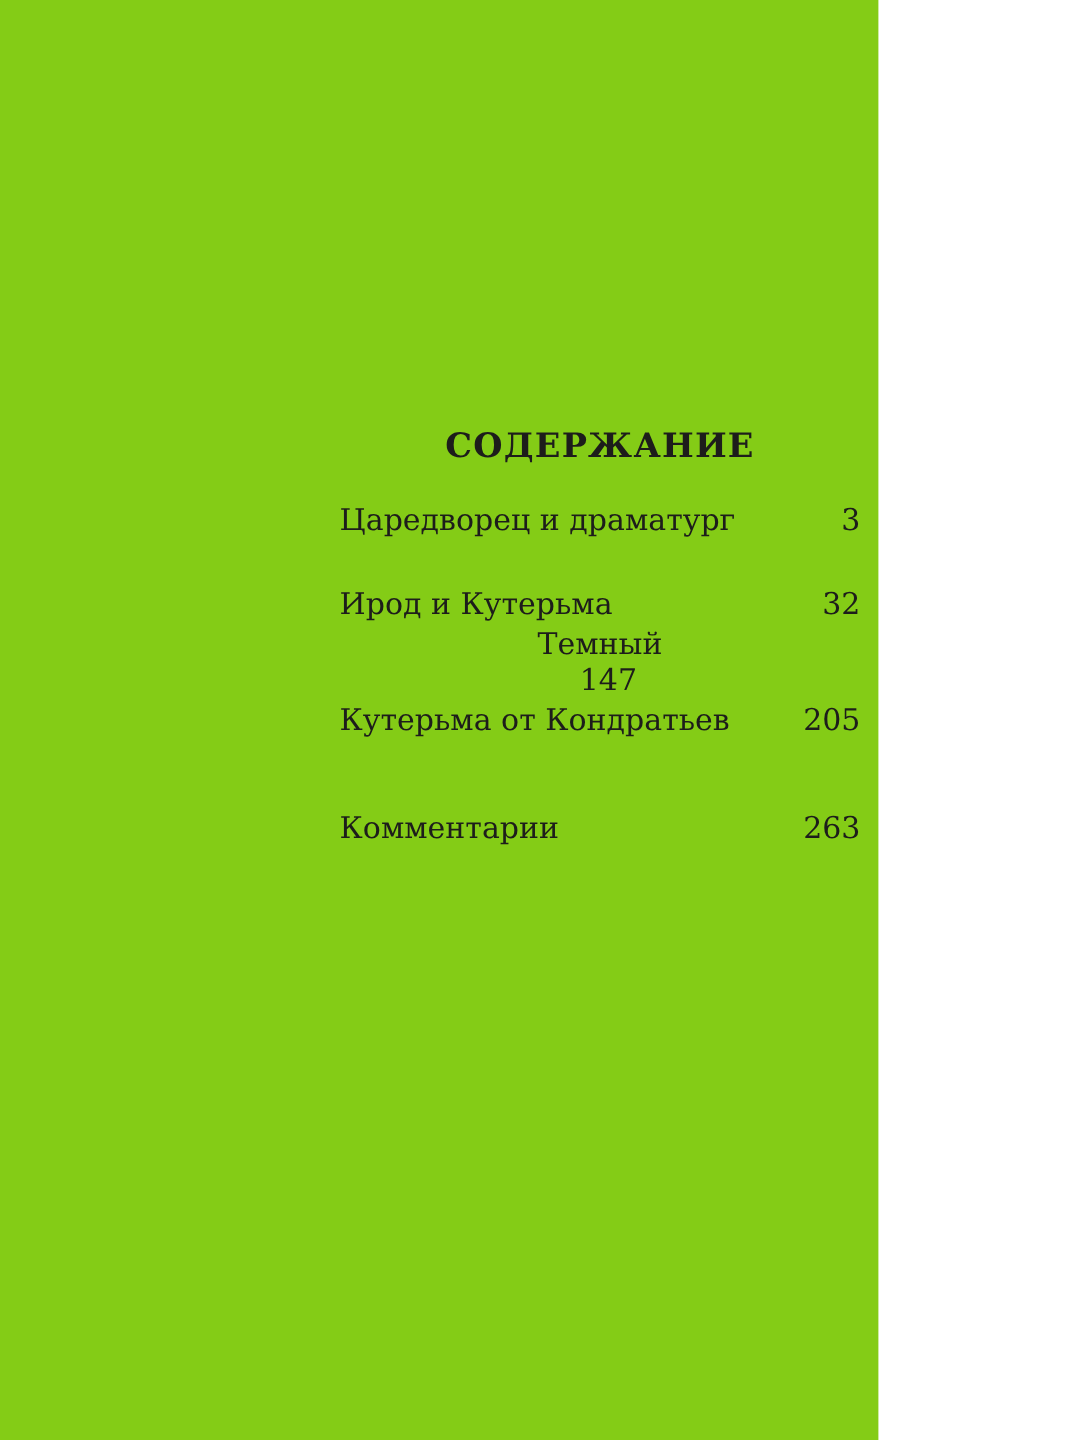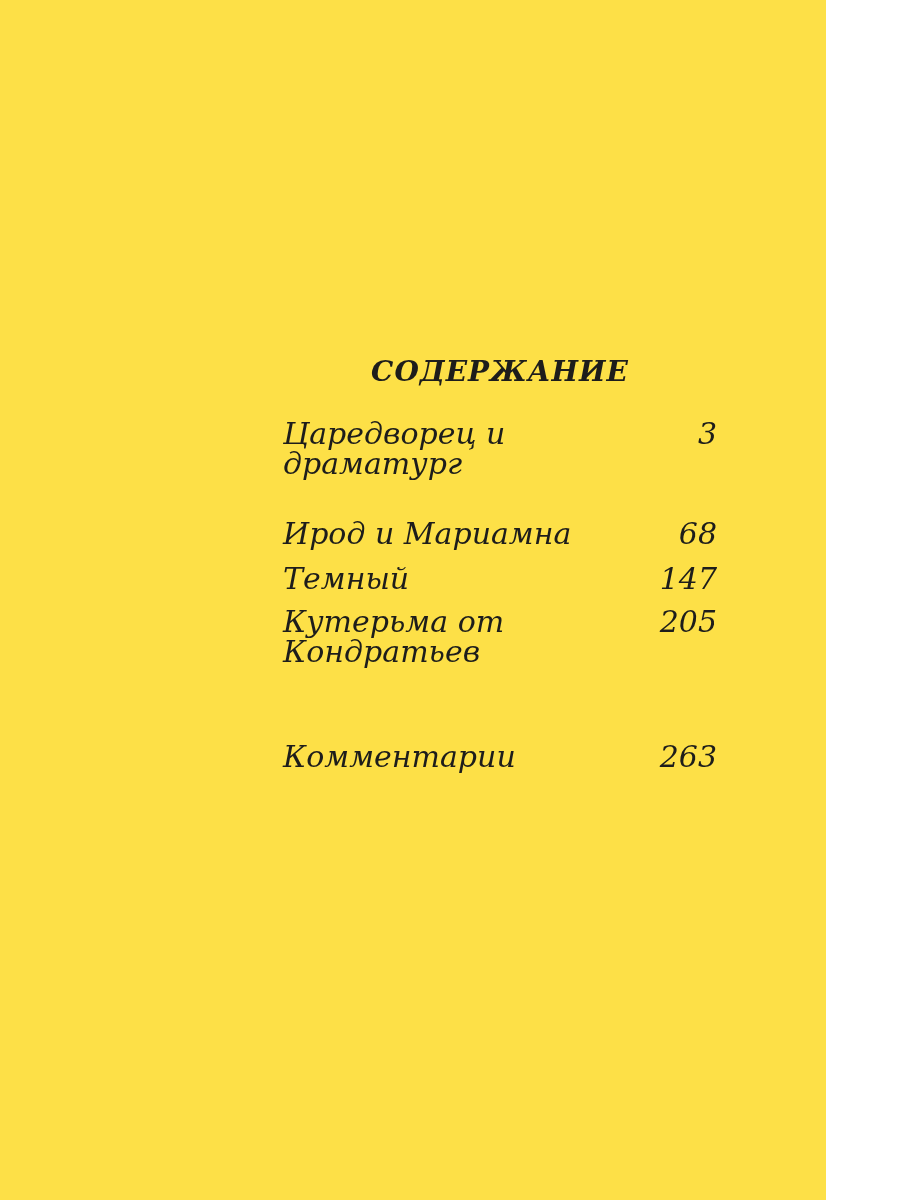--- a/index.html
+++ b/index.html
@@ -2,27 +2,26 @@
 <html lang="ru"><head>
 <meta charset="utf-8">
 <style>
   html, body {
     margin: 0;
     padding: 0;
     background: #ffffff;
   }
   .page {
     position: relative;
-    width: 826px;
+    width: 732px;
     height: 1200px;
-    background: #fde047;
+    background: #84cc16;
     color: #1d1d1b;
     font-family: "DejaVu Serif", "Liberation Serif", serif;
     overflow: hidden;
-    font-style: italic;
   }
   .toc-title {
     position: absolute;
     left: 283px;
     width: 434px;
     top: 336px;
     text-align: center;
     font-size: 28px;
     line-height: 34px;
     font-weight: bold;
@@ -30,57 +29,57 @@
     color: #1d1d1b;
   }
   .toc {
     position: absolute;
     left: 283px;
     width: 434px;
     top: 419px;
   }
   .toc-row {
     display: flex;
-    align-items: flex-start;
-    font-size: 30px;
+    align-items: center;
+    font-size: 25px;
     line-height: 30px;
   }
   .toc-label {
     flex: 1 1 auto;
     white-space: pre-line;
   }
   .toc-page {
     flex: 0 0 auto;
     margin-left: 14px;
     text-align: right;
   }
   .row-1 { margin-top: 53px; }
   .row-2 { margin-top: 40px; }
-  .row-3 { margin-top: 15px; }
-  .row-4 { margin-top: 13px; }
-  .row-5 { margin-top: 75px; }
+  .row-3 { margin-top: 3px; flex-direction: column; }
+  .row-4 { margin-top: 3px; }
+  .row-5 { margin-top: 60px; }
 </style>
 </head>
 <body>
 
 <div class="page">
 
   <h1 class="toc-title">СОДЕРЖАНИЕ</h1>
 
   <div class="toc">
 
     <div class="toc-row row-0">
       <span class="toc-label">Царедворец и драматург</span>
       <span class="toc-page">3</span>
     </div>
 
 
     <div class="toc-row row-2">
-      <span class="toc-label">Ирод и Мариамна</span>
-      <span class="toc-page">68</span>
+      <span class="toc-label">Ирод и Кутерьма</span>
+      <span class="toc-page">32</span>
     </div>
 
     <div class="toc-row row-3">
       <span class="toc-label">Темный</span>
       <span class="toc-page">147</span>
     </div>
 
     <div class="toc-row row-4">
       <span class="toc-label">Кутерьма от Кондратьев</span>
       <span class="toc-page">205</span>

